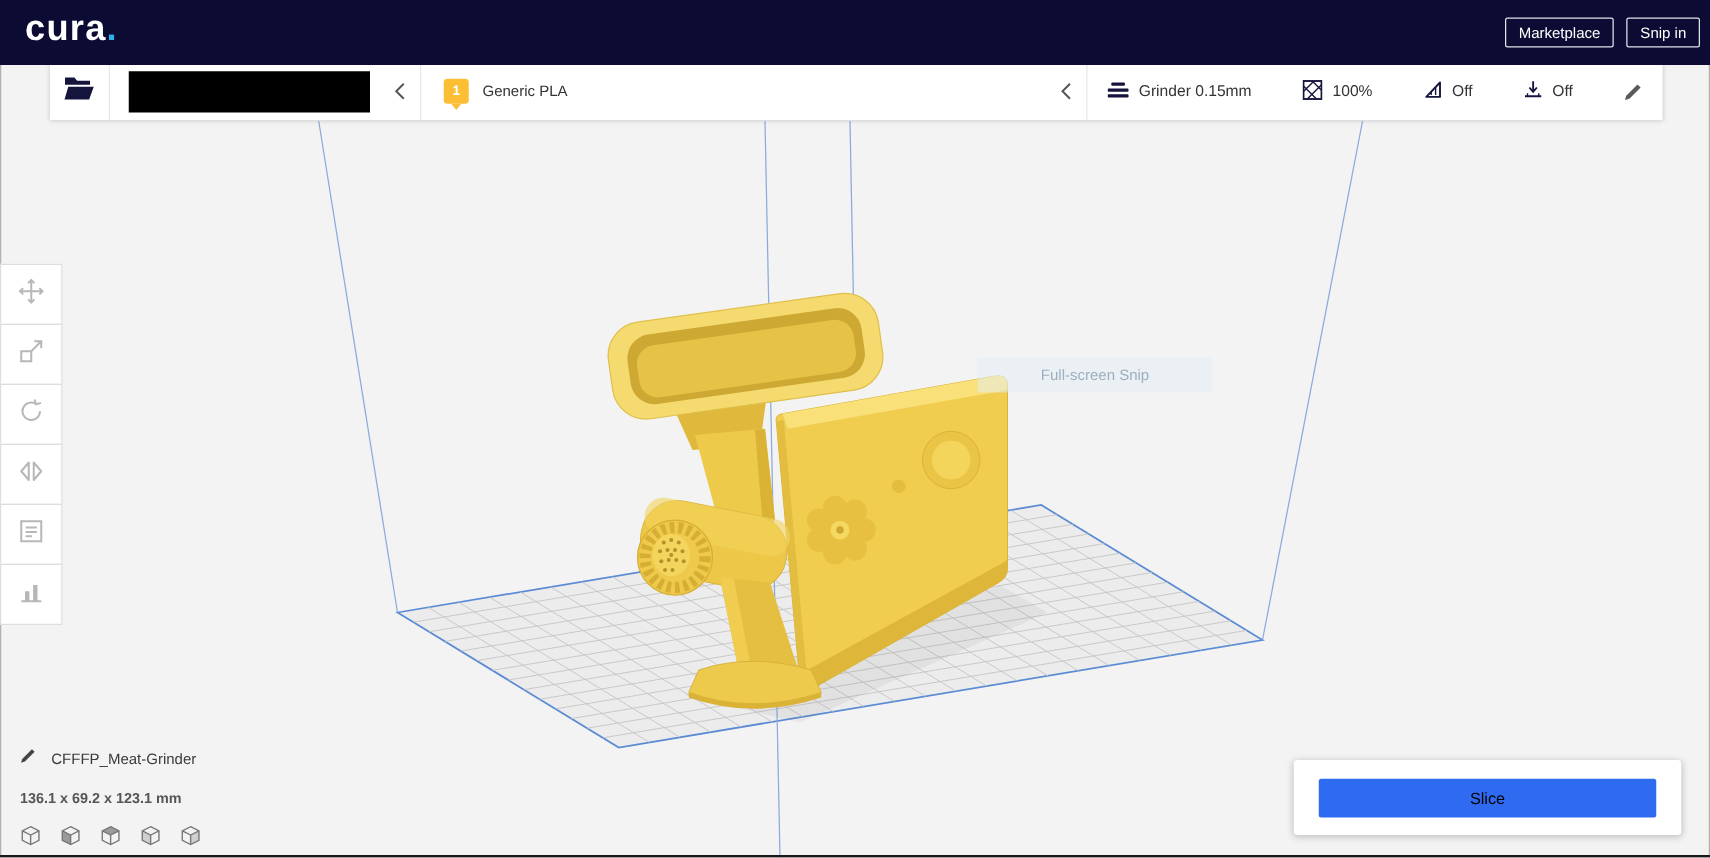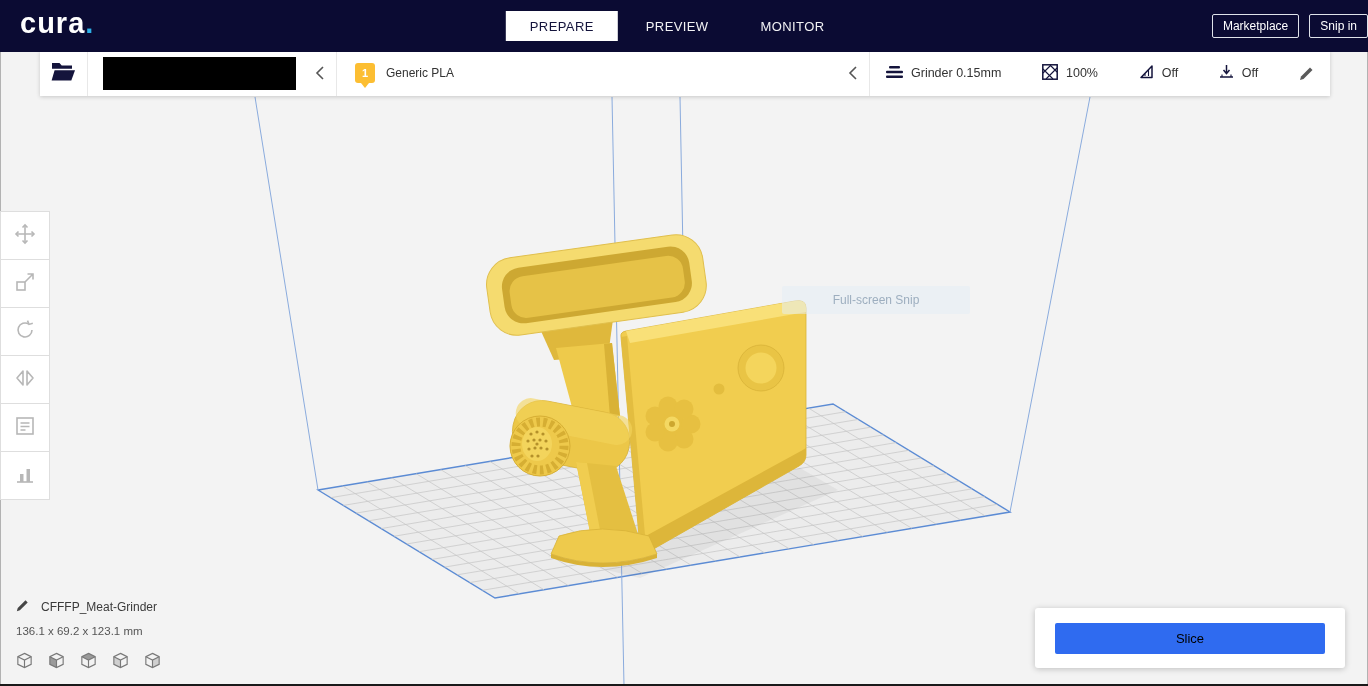--- a/index.html
+++ b/index.html
@@ -20,21 +20,21 @@
   }
 
   
   .header{position:absolute;left:0;top:0;width:1368px;height:52px;background:var(--header-bg);z-index:10;}
   .logo{position:absolute;left:20px;top:7px;color:#fff;font-size:29px;font-weight:bold;letter-spacing:1px;}
   .logo .dot{color:var(--logo-dot-blue);}
   .tabs{position:absolute;left:50%;top:11px;transform:translateX(-52%);display:flex;gap:4px;}
   .tab{height:30px;padding:0 24px;display:flex;align-items:center;justify-content:center;
        color:rgba(255,255,255,.95);font-size:13px;letter-spacing:.4px;cursor:pointer;}
   .tab.active{background:#fff;color:#14143c;}
-  .hdr-right{position:absolute;right:0;top:14px;display:flex;gap:10px;}
+  .hdr-right{position:absolute;right:8px;top:14px;display:flex;gap:10px;}
   .hdr-btn{border:1px solid #dfe3ea;color:#fff;background:transparent;font-size:12px;
            padding:4px 10px;border-radius:2px;font-family:inherit;cursor:pointer;}
 
   
   .config-bar{position:absolute;left:40px;top:50px;width:1290px;height:46px;background:#fff;
               box-shadow:0 1px 4px rgba(0,0,0,.18);display:flex;z-index:9;}
   .cfg-section{display:flex;align-items:center;border-right:1px solid #e8e8e8;height:100%;}
   .cfg-open{width:48px;justify-content:center;cursor:pointer;}
   .cfg-printer{width:249px;}
   .redacted{width:193px;height:33px;background:#000;margin-left:15px;}
@@ -61,21 +61,21 @@
   .plate-outline{fill:#ececec;stroke:var(--build-plate-line);stroke-width:1.4;}
   .volume-line{stroke:#8aabdd;stroke-width:1;}
   .watermark{position:absolute;left:782px;top:286px;width:188px;height:28px;z-index:2;
              background:rgba(228,237,246,.5);border-radius:2px;display:flex;align-items:center;justify-content:center;
              font-size:12px;color:rgba(138,158,178,.8);}
 
   
   .model-info{position:absolute;left:16px;top:598px;z-index:8;}
   .model-name-row{display:flex;align-items:center;gap:12px;}
   .model-name{font-size:12px;color:#3a3a3a;}
-  .model-dims{font-size:11.5px;color:#555;margin-top:9px;}
+  .model-dims{font-size:11.5px;color:#555;margin-top:17px;font-weight:bold;}
   .view-presets{display:flex;gap:12px;margin-top:13px;margin-left:-2px;}
   .view-btn{width:20px;height:20px;display:flex;align-items:center;justify-content:center;cursor:pointer;}
 
   
   .slice-panel{position:absolute;left:1035px;top:608px;width:310px;height:60px;background:#fff;
                border-radius:3px;box-shadow:0 1px 6px rgba(0,0,0,.22);z-index:8;}
   .slice-btn{position:absolute;left:20px;top:15px;width:270px;height:31px;background:var(--accent-blue);
              color:#000000;font-size:13px;font-family:inherit;border:none;border-radius:2px;cursor:pointer;}
 
   .window-bottom-edge{position:absolute;left:0;bottom:0;width:1368px;height:2px;background:#191919;z-index:20;}
@@ -195,25 +195,20 @@
   </g>
 </svg>
 
 <div class="watermark">
   <span>Full-screen Snip</span>
 </div>
 
 <div class="header">
   <div class="logo"><span>cura</span><span class="dot">.</span></div>
 
-  <div class="tabs">
-    <div class="tab active">PREPARE</div>
-    <div class="tab">PREVIEW</div>
-    <div class="tab">MONITOR</div>
-  </div>
 
   <div class="hdr-right">
     <button class="hdr-btn">Marketplace</button>
     <button class="hdr-btn">Snip in</button>
   </div>
 </div>
 
 <div class="config-bar">
   <div class="cfg-section cfg-open">
     <span>

